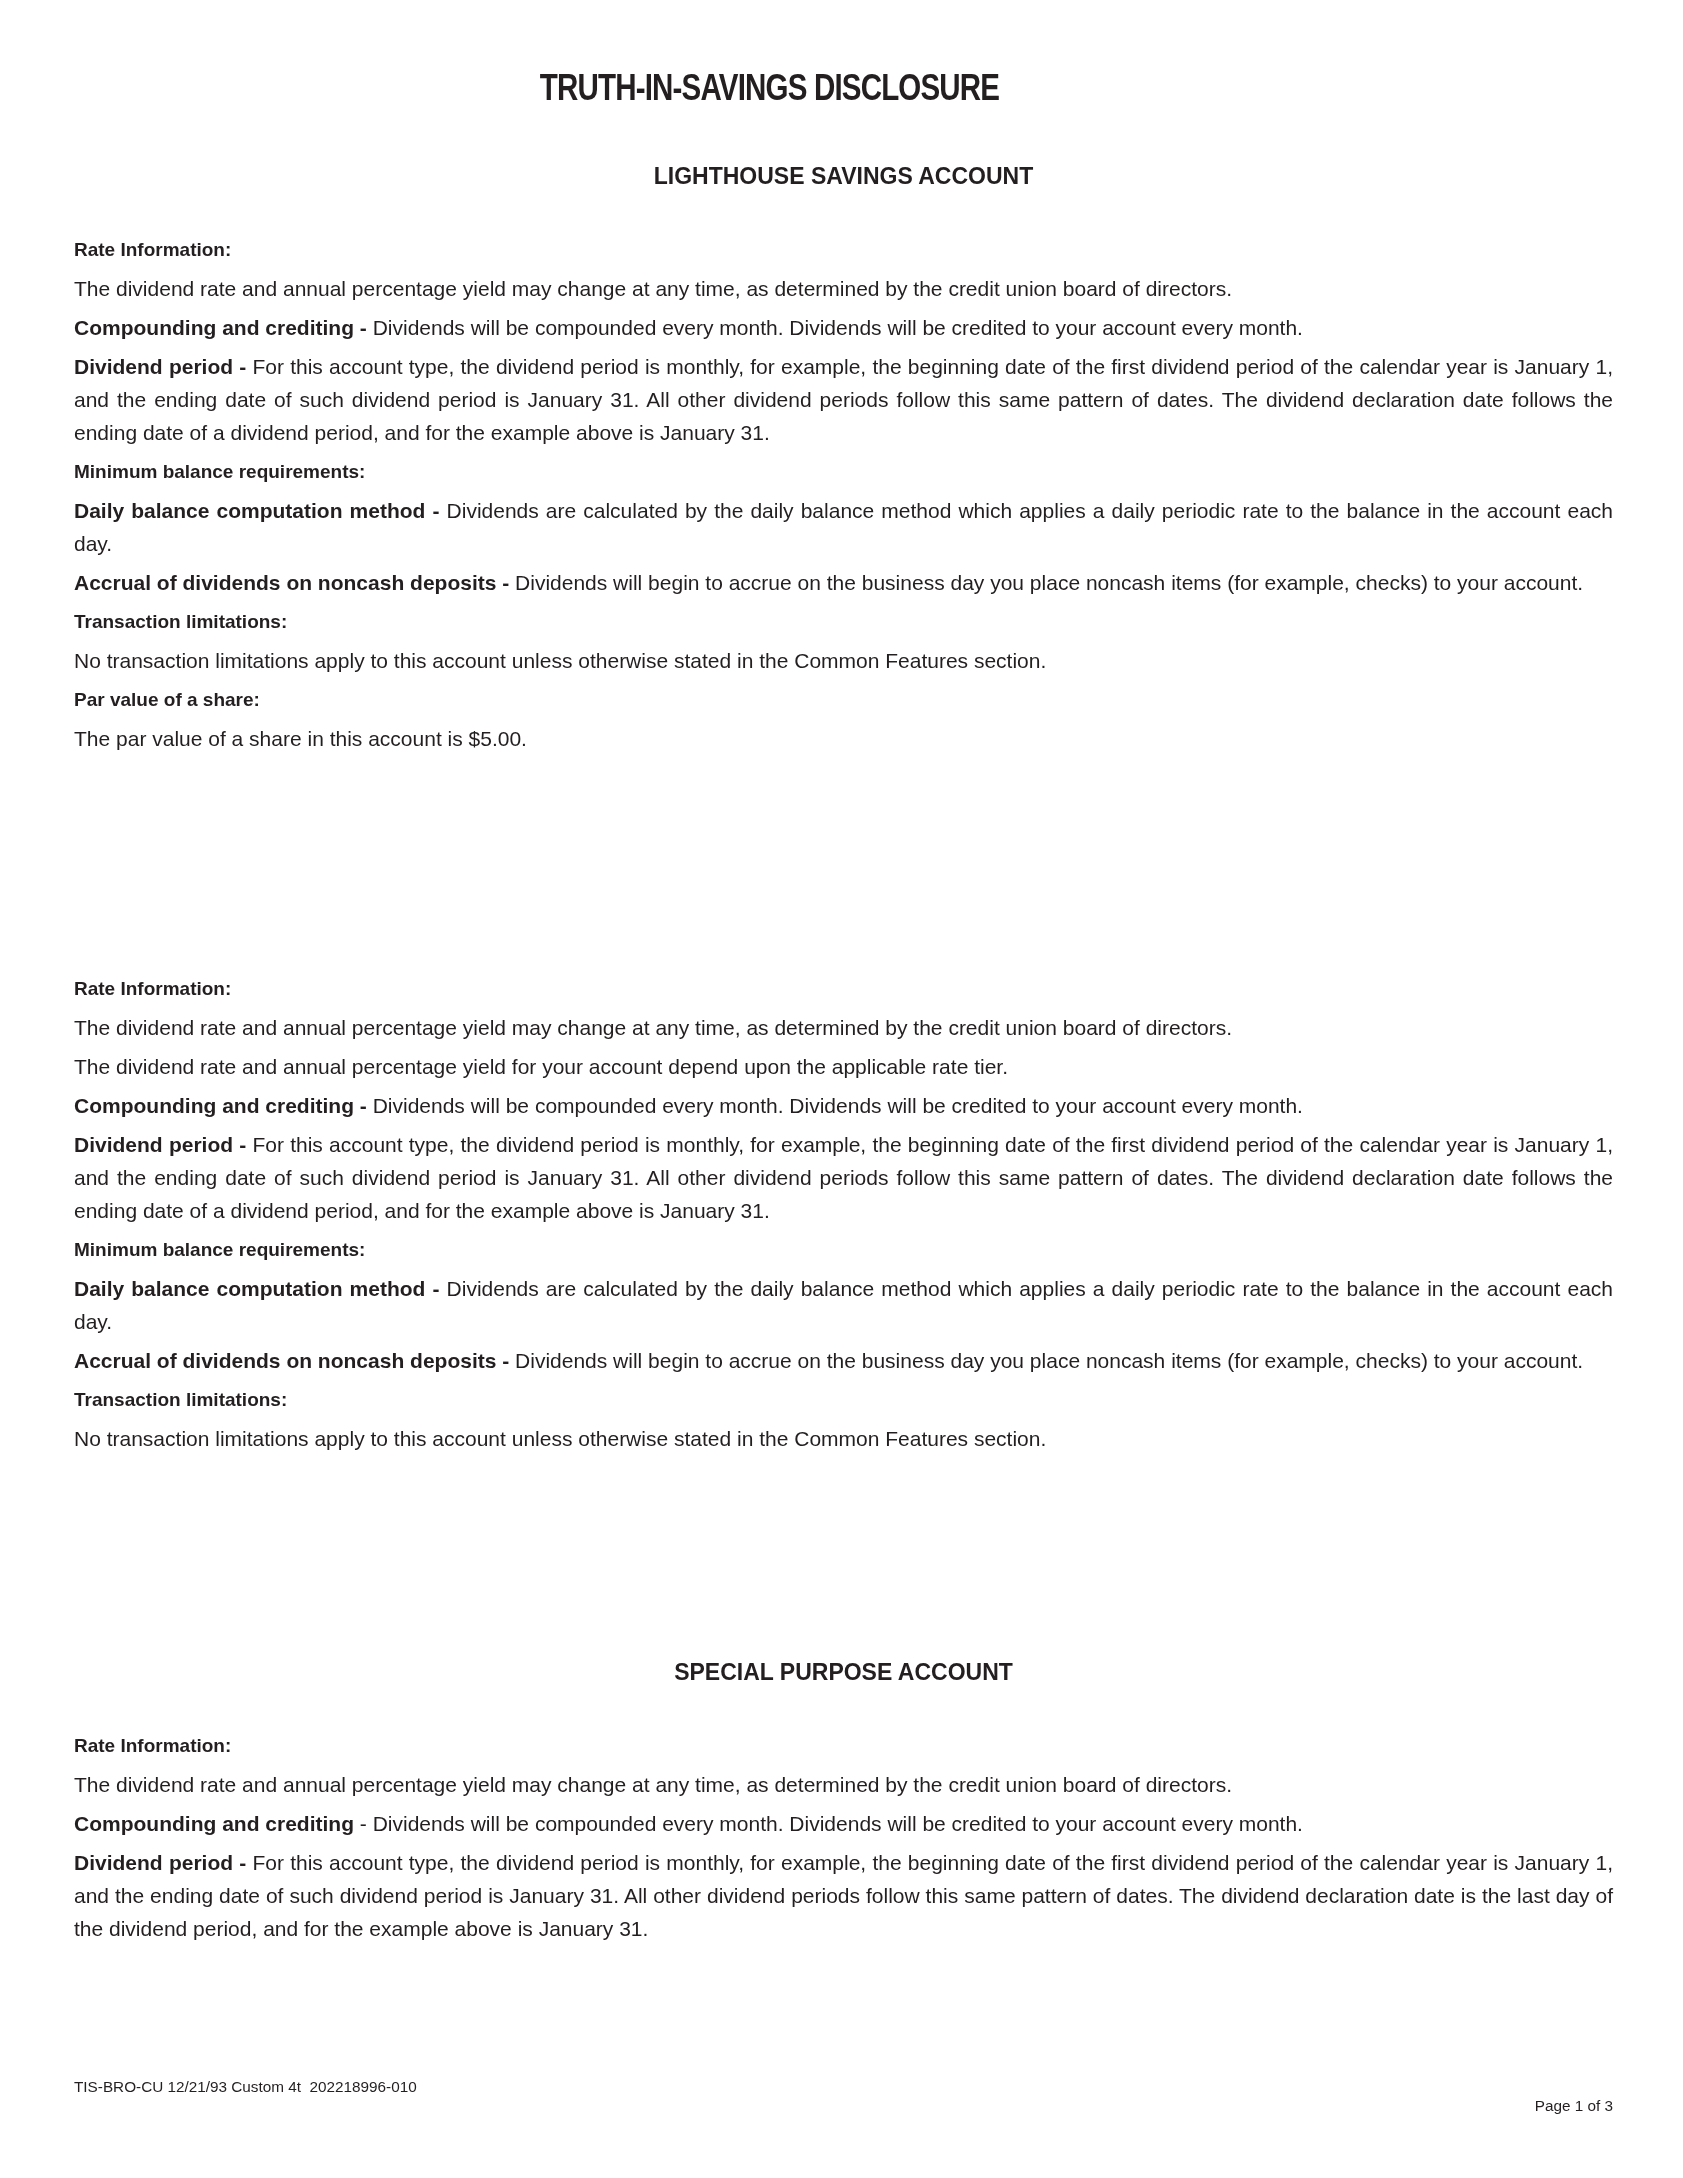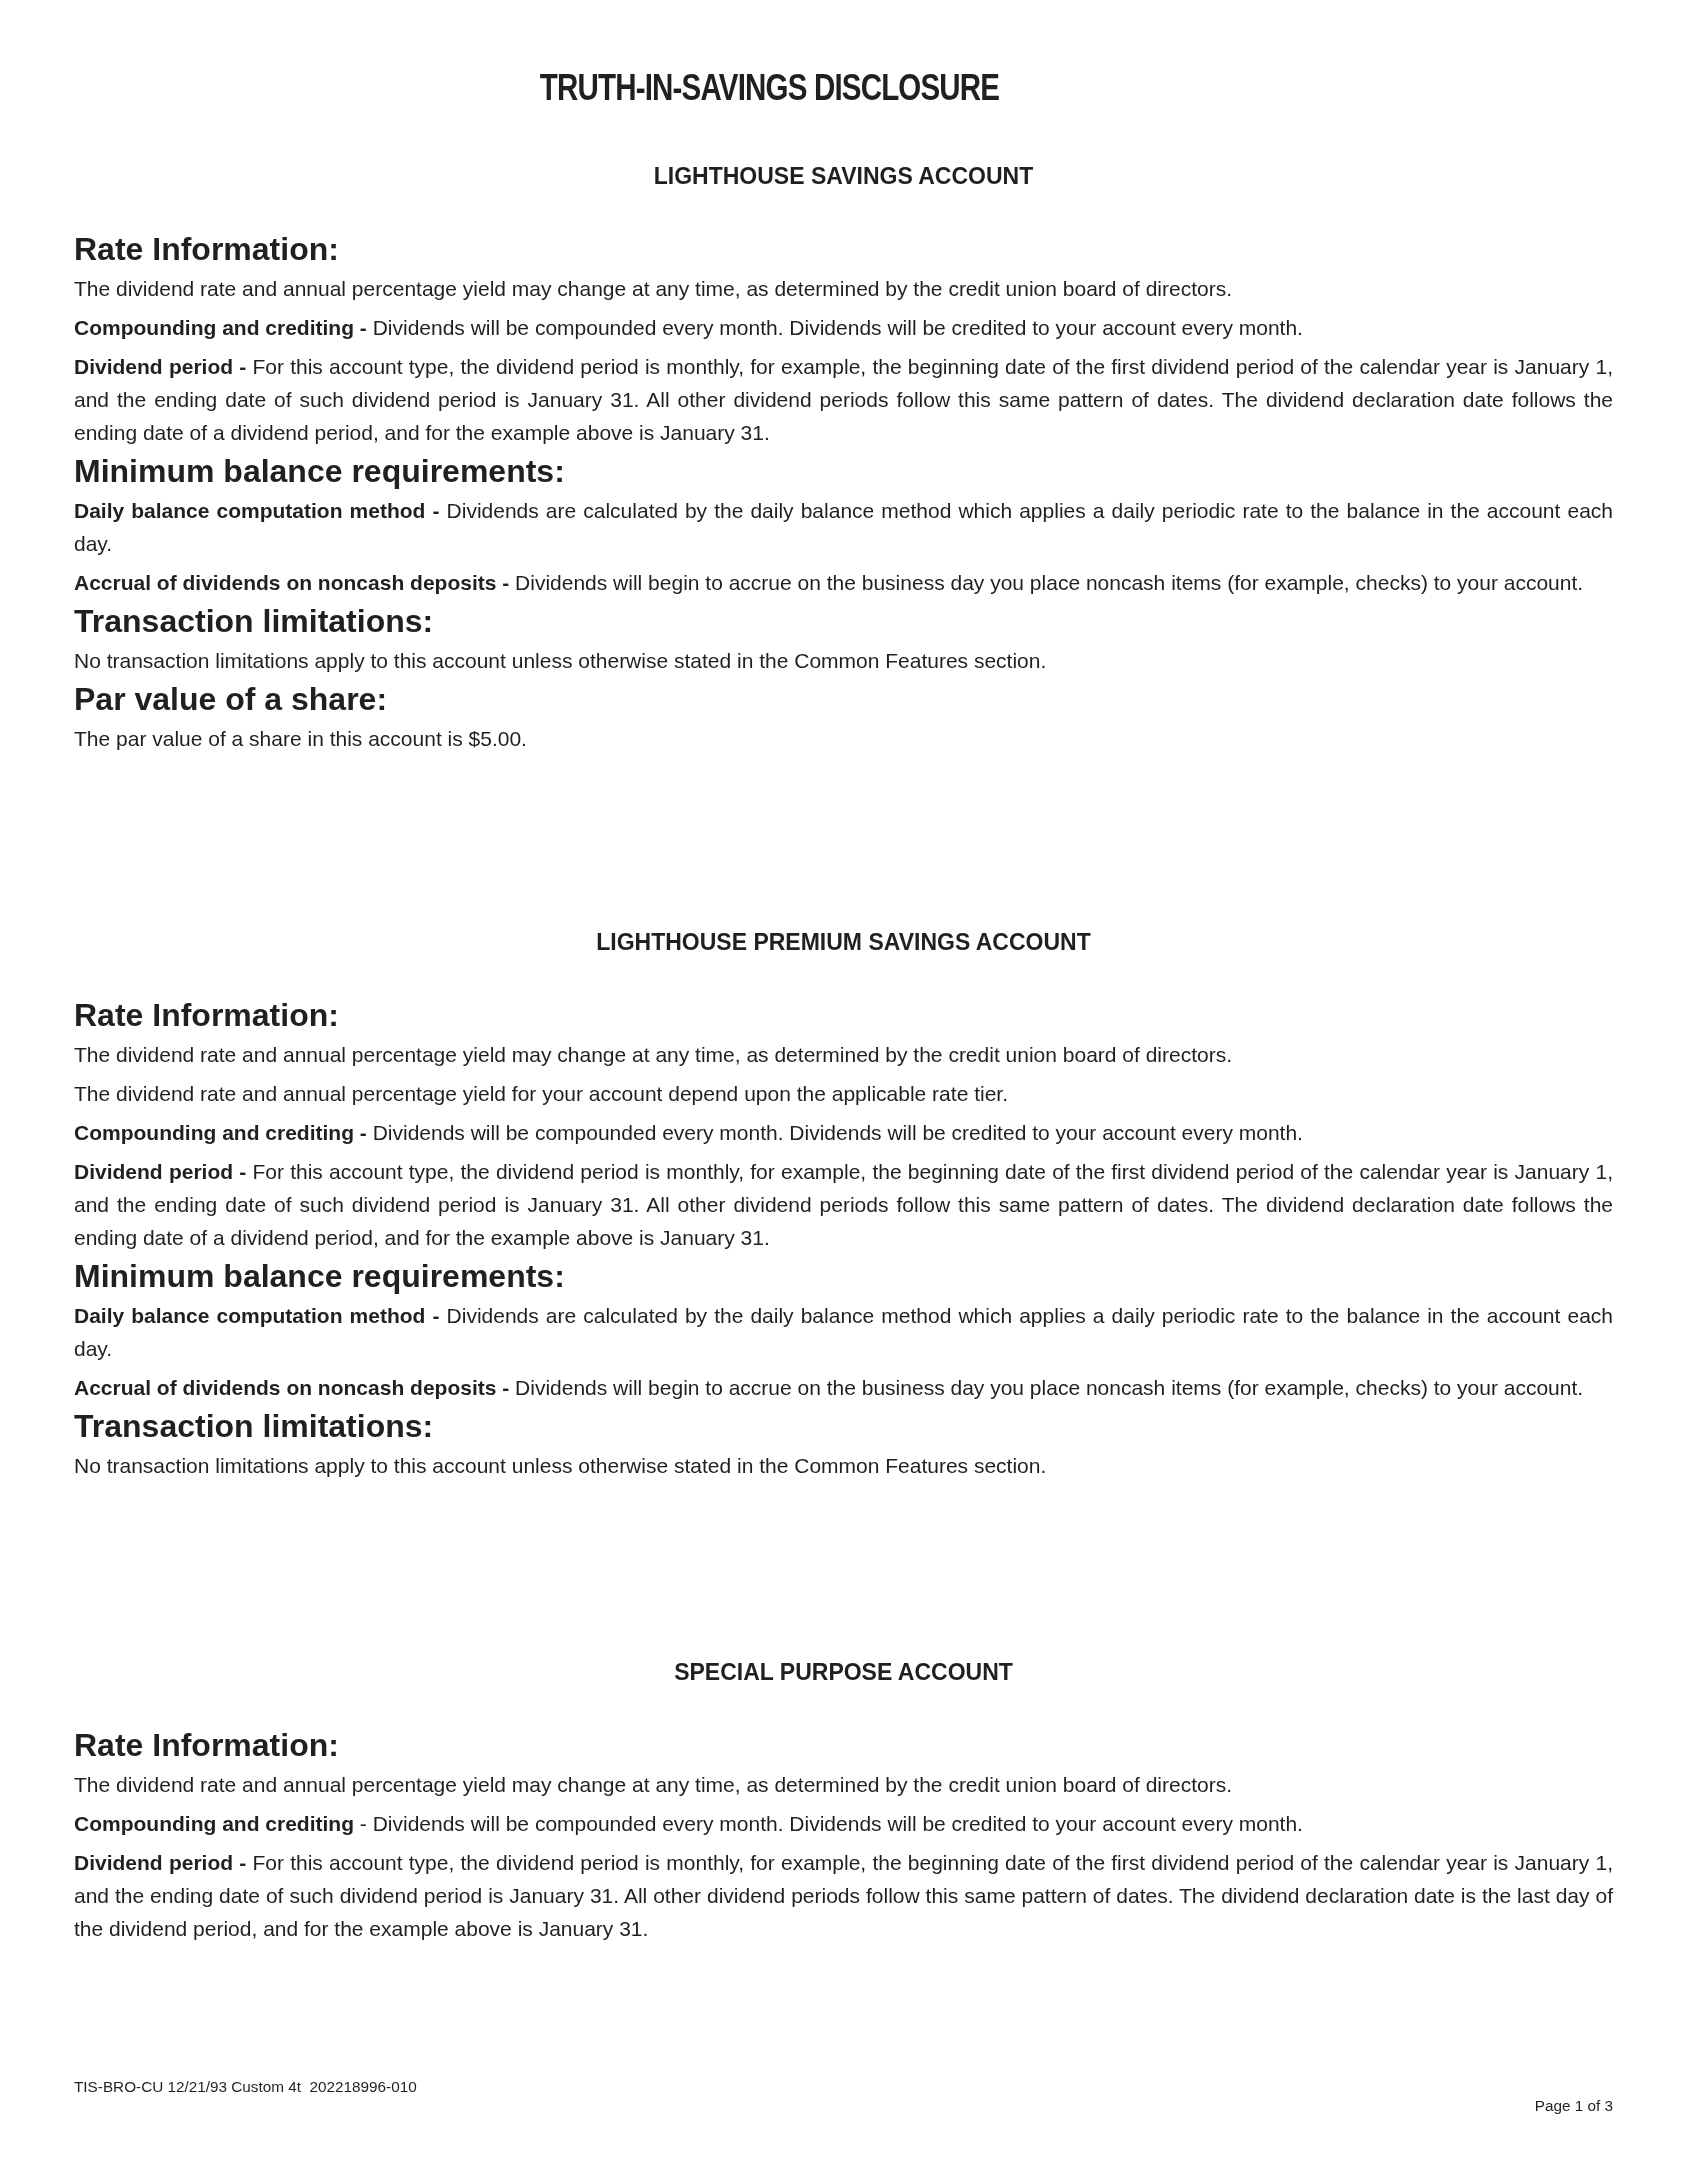--- a/index.html
+++ b/index.html
@@ -3,21 +3,21 @@
 <meta charset="utf-8">
 <style>
   html, body { margin: 0; padding: 0; background: #ffffff; }
   body { width: 1683px; height: 2178px; position: relative; overflow: hidden;
          font-family: "Liberation Sans", sans-serif; color: #231f20; }
   .page { position: absolute; left: 74px; top: 0; width: 1539px; }
   .title { position: absolute; left: 0; width: 1539px; top: 67px; text-align: center;
            font-weight: bold; font-size: 36px; letter-spacing: -1px; transform: scaleX(0.82); transform-origin: center; }
   .section-title { text-align: center; font-weight: bold; font-size: 23px; margin: 0; }
   .para { font-size: 21px; line-height: 33px; margin: 0 0 6px 0; text-align: justify; }
-  .heading { font-weight: bold; font-size: 32px; line-height: 33px; margin: 0 0 6px 0; }
+  .heading { font-weight: bold; font-size: 19px; line-height: 33px; margin: 0 0 6px 0; }
   .b { font-weight: bold; margin-top: 30px; }
   .footer { position: absolute; left: 74px; top: 2077px; width: 1539px; font-size: 15.3px; line-height: 19px; }
   .footer .right { position: absolute; right: 0; top: 19px; }
 </style>
 </head>
 <body>
 
 <div class="title">TRUTH-IN-SAVINGS DISCLOSURE</div>
 
 <div class="page">
@@ -33,21 +33,20 @@
       <p class="para"><span class="b">Daily balance computation method -</span><span> Dividends are calculated by the daily balance method which applies a daily periodic rate to the balance in the account each day.</span></p>
       <p class="para"><span class="b">Accrual of dividends on noncash deposits -</span><span> Dividends will begin to accrue on the business day you place noncash items (for example, checks) to your account.</span></p>
       <p class="heading">Transaction limitations:</p>
       <p class="para">No transaction limitations apply to this account unless otherwise stated in the Common Features section.</p>
       <p class="heading">Par value of a share:</p>
       <p class="para">The par value of a share in this account is $5.00.</p>
     </div>
   </div>
 
   <div style="position:absolute; top:929px; width:1539px;">
-    <p class="section-title">LIGHTHOUSE PREMIUM SAVINGS ACCOUNT</p>
     <div style="margin-top:43px;">
       <p class="heading">Rate Information:</p>
       <p class="para">The dividend rate and annual percentage yield may change at any time, as determined by the credit union board of directors.</p>
       <p class="para">The dividend rate and annual percentage yield for your account depend upon the applicable rate tier.</p>
       <p class="para"><span class="b">Compounding and crediting -</span><span> Dividends will be compounded every month. Dividends will be credited to your account every month.</span></p>
       <p class="para"><span class="b">Dividend period -</span><span> For this account type, the dividend period is monthly, for example, the beginning date of the first dividend period of the calendar year is January 1, and the ending date of such dividend period is January 31. All other dividend periods follow this same pattern of dates. The dividend declaration date follows the ending date of a dividend period, and for the example above is January 31.</span></p>
       <p class="heading">Minimum balance requirements:</p>
       <p class="para"><span class="b">Daily balance computation method -</span><span> Dividends are calculated by the daily balance method which applies a daily periodic rate to the balance in the account each day.</span></p>
       <p class="para"><span class="b">Accrual of dividends on noncash deposits -</span><span> Dividends will begin to accrue on the business day you place noncash items (for example, checks) to your account.</span></p>
       <p class="heading">Transaction limitations:</p>

